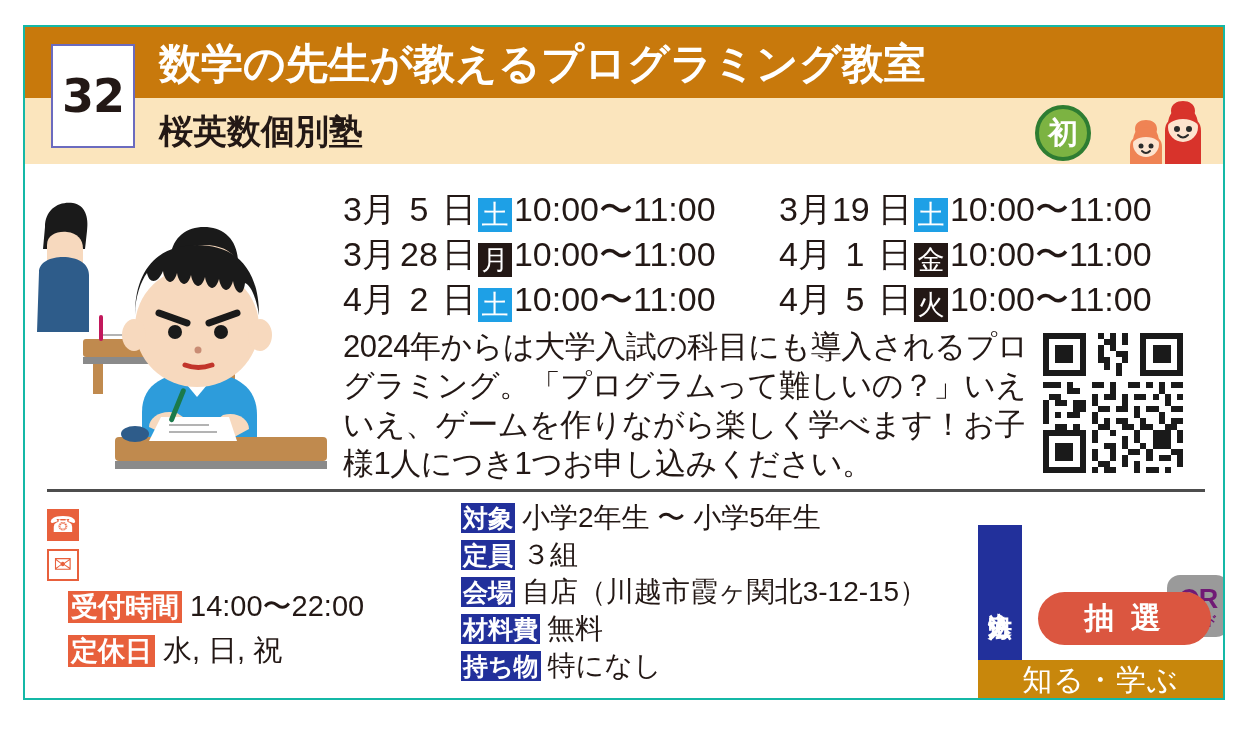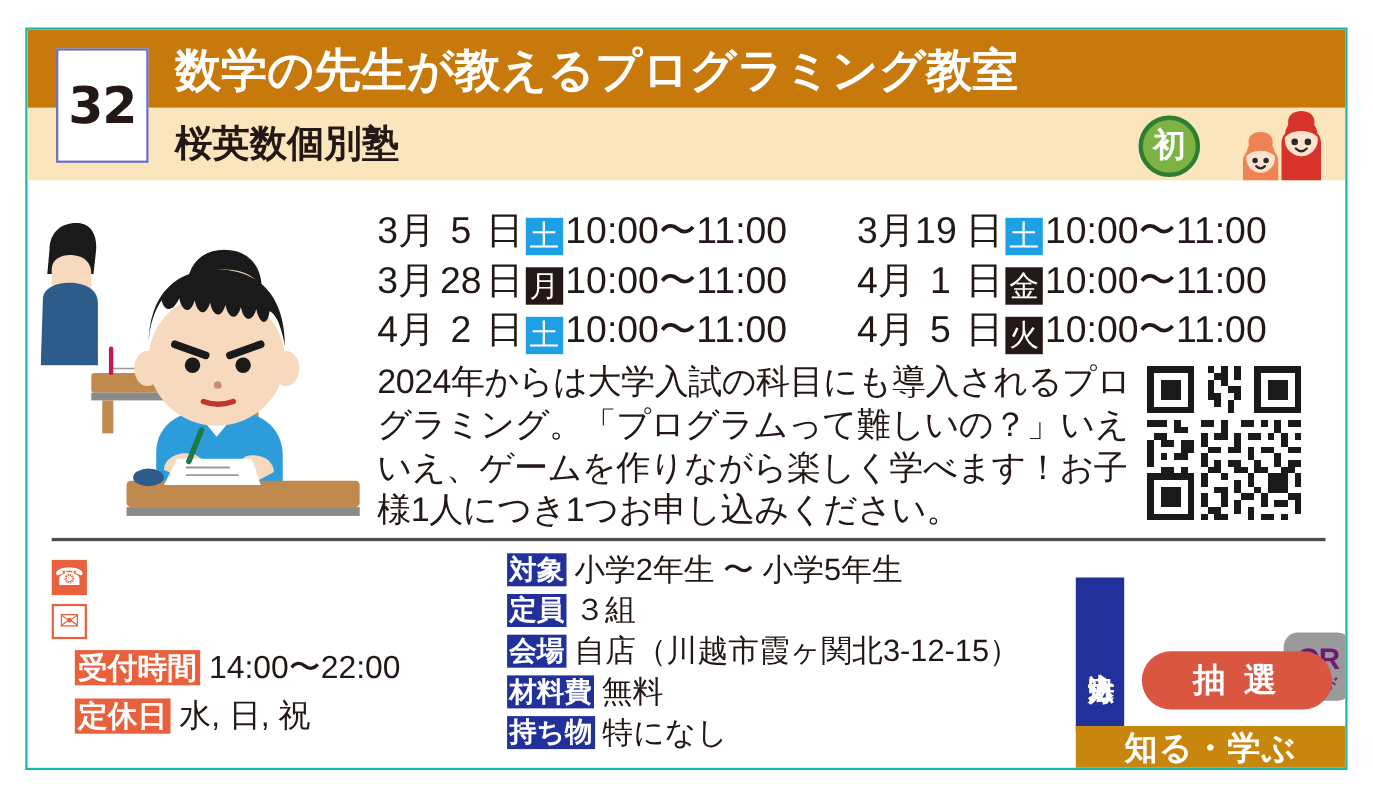--- a/index.html
+++ b/index.html
@@ -331,21 +331,21 @@
     left: 953px;
     top: 633px;
     right: 0px;
     height: 40px;
     background: #C8870C;
     color: #ffffff;
     display: flex;
     align-items: center;
     justify-content: center;
     font-size: 30px;
-    font-weight: bold;
+    font-weight: normal;
     letter-spacing: 1px;
   }
 </style>
 </head>
 <body>
 
 <div id="card">
 
   <div class="header-top"></div>
   <div class="header-sub"></div>

